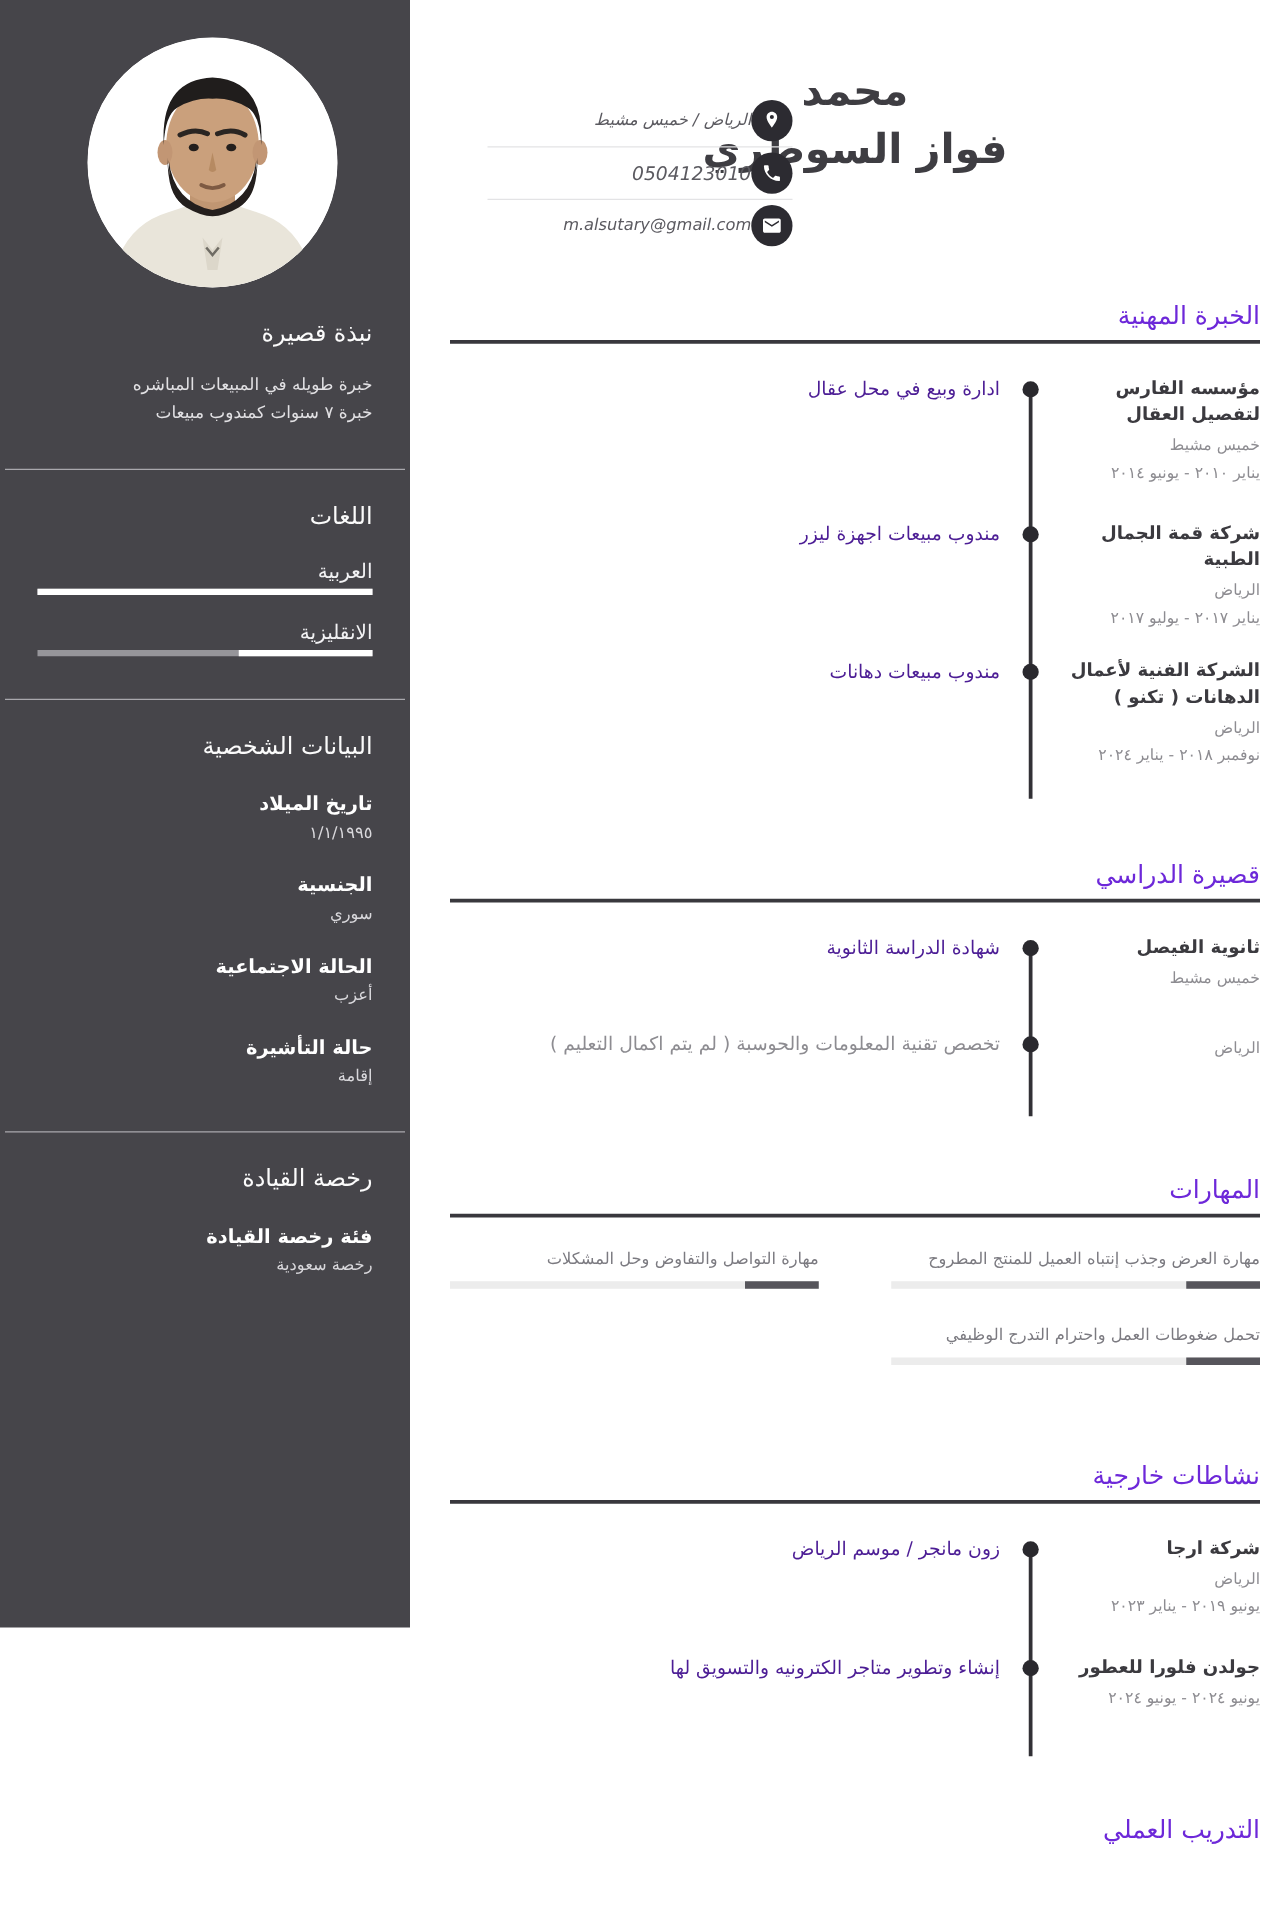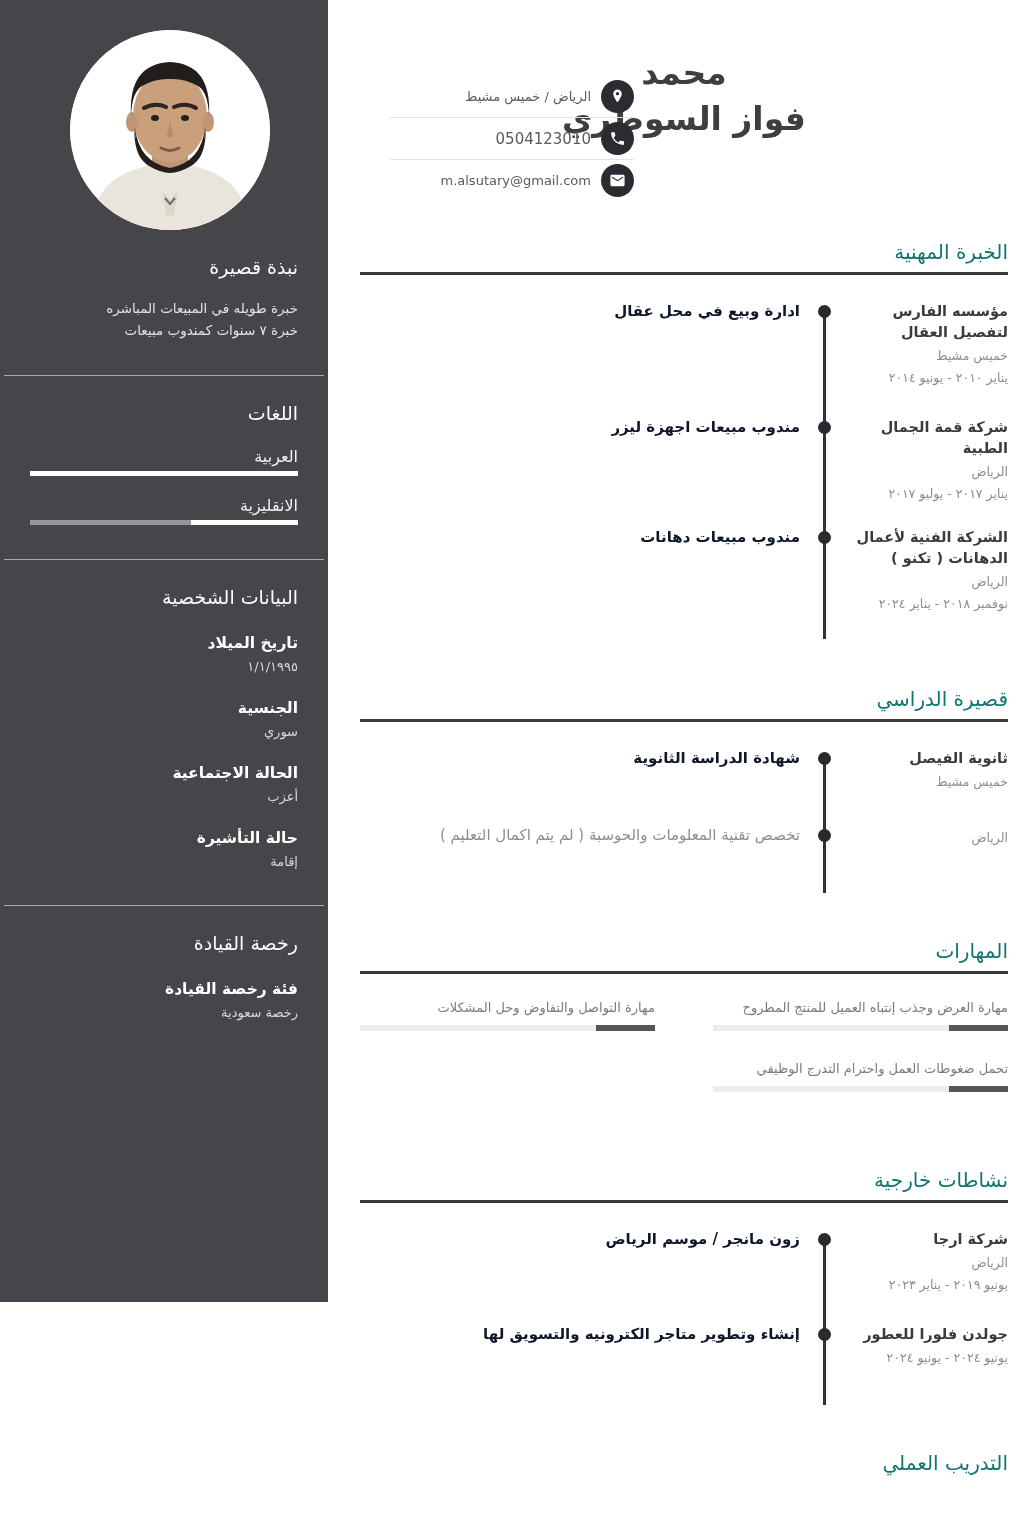--- a/index.html
+++ b/index.html
@@ -32,36 +32,36 @@
   
   .main { position:absolute; left:360px; top:0; width:648px; }
   .name { margin-top:50px; font-size:33px; line-height:46px; color:#3e3d42; text-align:center; }
   .contact { position:absolute; top:76px; left:30px; width:244px; direction:rtl; }
   .c-row { display:flex; align-items:center; padding:4px 0; }
   .c-row.bordered { border-bottom:1px solid #e3e3e5; }
   .c-icon {
     flex:none; width:33px; height:33px; border-radius:50%;
     background:#2c2b31; display:flex; align-items:center; justify-content:center;
   }
-  .c-text { flex:1; text-align:right; padding-left:4px; padding-right:10px; font-size:13px; color:#5b5a60; direction:rtl; }
+  .c-text { flex:1; text-align:right; padding-left:4px; font-size:13px; color:#5b5a60; direction:rtl;font-style:italic; }
   .c-text.num { font-size:15px; direction:ltr; text-align:right; }
   
   .section { margin-top:0; }
-  .sec-head { font-size:20px; font-weight:normal; color:#0f766e; line-height:28px; text-align:right; }
+  .sec-head { font-size:20px; font-weight:normal; color:#6d28d9; line-height:28px; text-align:right; }
   .sec-rule { height:3px; background:#39383d; margin-top:6px; }
   .tl-wrap { position:relative; margin-top:26px; }
   .tl-line { position:absolute; right:182px; width:3px; background:#323136; top:10px; bottom:0; }
   .entry { display:flex; direction:rtl; }
   .e-org { flex:none; width:165px; }
   .e-tl { flex:none; width:37px; display:flex; justify-content:center; }
   .dot { width:13px; height:13px; border-radius:50%; background:#2a292e; margin-top:4px; position:relative; z-index:2; }
   .e-role { flex:1; text-align:right; padding-right:6px; }
   .org-name { font-size:14.5px; font-weight:bold; color:#3b3a3f; line-height:21px; }
   .org-sub { font-size:12.5px; color:#8d8c91; line-height:19px; margin-top:3px; }
-  .role { font-size:15px; font-weight:bold; color:#0f172a; line-height:21px; }
+  .role { font-size:15px; font-weight:normal; color:#4c1d95; line-height:21px; }
   .role.muted { font-size:15px; font-weight:normal; color:#8d8c91; }
   
   .skills-grid { display:grid; grid-template-columns:1fr 1fr; column-gap:58px; row-gap:28px; margin-top:24px; }
   .skill-label { font-size:13px; color:#7b7a80; text-align:right; line-height:19px; }
   .skill-bar { position:relative; height:6px; background:#ececec; margin-top:8px; }
   .skill-bar .fill { position:absolute; right:0; top:0; bottom:0; background:#56555b; }
   
   #sec-experience { margin-top:96px; }
   #sec-experience .tl-wrap { padding-bottom:26px; }
   #sec-education { margin-top:46px; }

